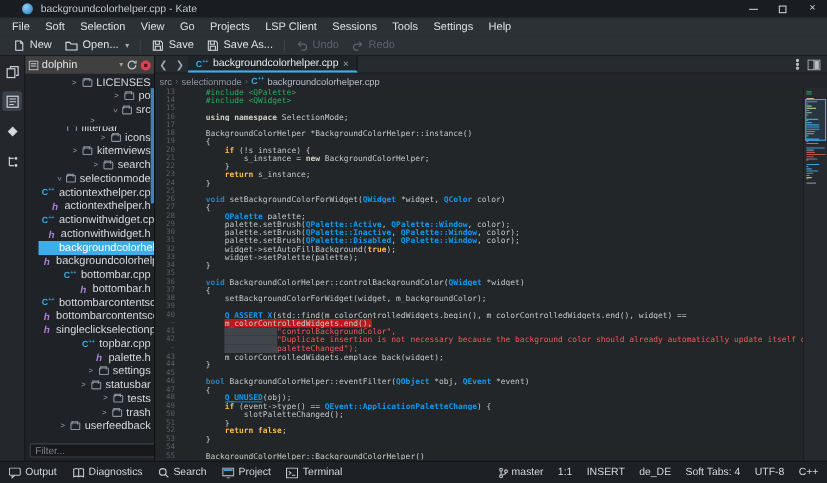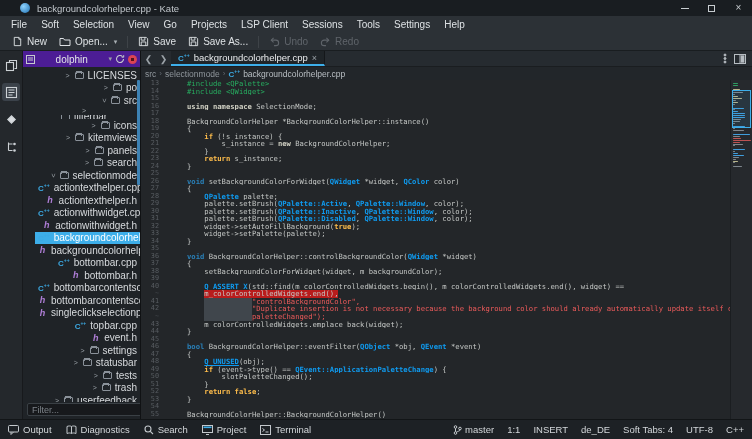--- a/index.html
+++ b/index.html
@@ -30,21 +30,21 @@
   .tsep{width:1px;height:12px;background:#3e4348;margin:0 4px;}
 
   
   .iconstrip{position:absolute;left:0;top:51px;width:22px;bottom:20px;background:#24282c;display:flex;flex-direction:column;align-items:center;padding-top:5px;gap:9px;}
   .strip-btn{width:18px;height:18px;display:flex;align-items:center;justify-content:center;border-radius:3px;}
   .strip-btn.active{background:#3b424a;}
   .strip-btn svg{stroke:#ccd1d5;}
 
   
   .treepanel{position:absolute;left:22px;top:51px;width:118px;bottom:20px;background:#1f2327;border-left:1px solid #17191c;display:flex;flex-direction:column;}
-  .treeheader{height:16px;flex:0 0 16px;display:flex;align-items:center;background:#4c1d95;padding:0 3px;gap:3px;font-size:10px;color:#e2e5e8;text-align:center;}
+  .treeheader{height:16px;flex:0 0 16px;display:flex;align-items:center;background:#404040;padding:0 3px;gap:3px;font-size:10px;color:#e2e5e8;}
   .treeheader .pname{flex:1;overflow:hidden;}
   .hchev{font-size:7px;color:#9aa1a7;}
   .hicon{display:flex;align-items:center;}
   .redbadge{width:9px;height:9px;border-radius:50%;background:#da4453;display:flex;align-items:center;justify-content:center;}
   .redbadge i{display:block;width:3px;height:3px;background:#53141b;}
   .tree{flex:1;overflow:hidden;position:relative;padding-top:2px;}
   .trow{height:12.5px;display:flex;align-items:center;font-size:10px;color:#d7dadd;white-space:nowrap;overflow:hidden;justify-content:flex-end;}
   .chev{flex:0 0 8px;font-size:7px;color:#9aa1a7;text-align:center;display:inline-block;}
   .chev.open{transform:rotate(90deg);}
   .lblbox{display:flex;align-items:center;gap:4px;padding:0 3px;height:12.5px;overflow:hidden;}
@@ -271,27 +271,20 @@
         <span class="chev">&gt;</span>
         <span class="lblbox">
           <span class="fold"></span>
           <span>kitemviews</span>
         </span>
       </div>
       <div class="trow" style="padding-left: 5px;">
         <span class="chev">&gt;</span>
         <span class="lblbox">
           <span class="fold"></span>
-          <span>panels</span>
-        </span>
-      </div>
-      <div class="trow" style="padding-left: 5px;">
-        <span class="chev">&gt;</span>
-        <span class="lblbox">
-          <span class="fold"></span>
           <span>search</span>
         </span>
       </div>
       <div class="trow" style="padding-left: 5px;">
         <span class="chev open">&gt;</span>
         <span class="lblbox">
           <span class="fold"></span>
           <span>selectionmode</span>
         </span>
       </div>
@@ -363,21 +356,21 @@
       </div>
       <div class="trow" style="padding-left: 12px;">
         <span class="lblbox">
           <span class="ficon cpp"><span>C</span><sup>++</sup></span>
           <span>topbar.cpp</span>
         </span>
       </div>
       <div class="trow" style="padding-left: 12px;">
         <span class="lblbox">
           <span class="ficon h">h</span>
-          <span>event.h</span>
+          <span>palette.h</span>
         </span>
       </div>
       <div class="trow" style="padding-left: 5px;">
         <span class="chev">&gt;</span>
         <span class="lblbox">
           <span class="fold"></span>
           <span>settings</span>
         </span>
       </div>
       <div class="trow" style="padding-left: 5px;">

